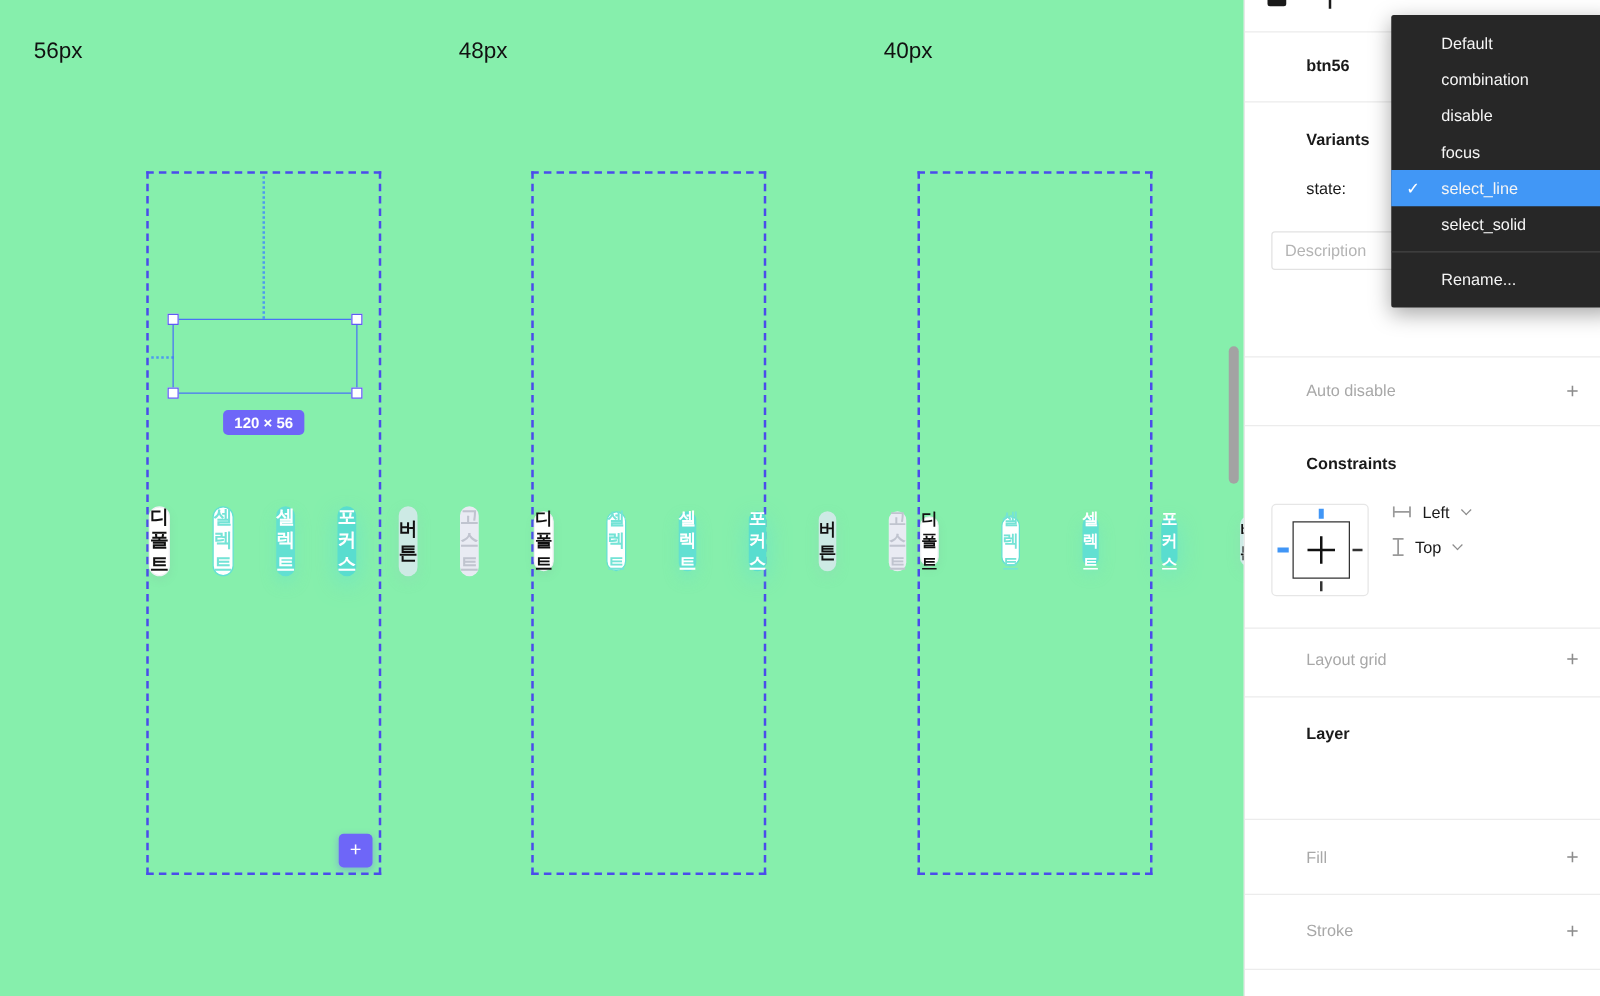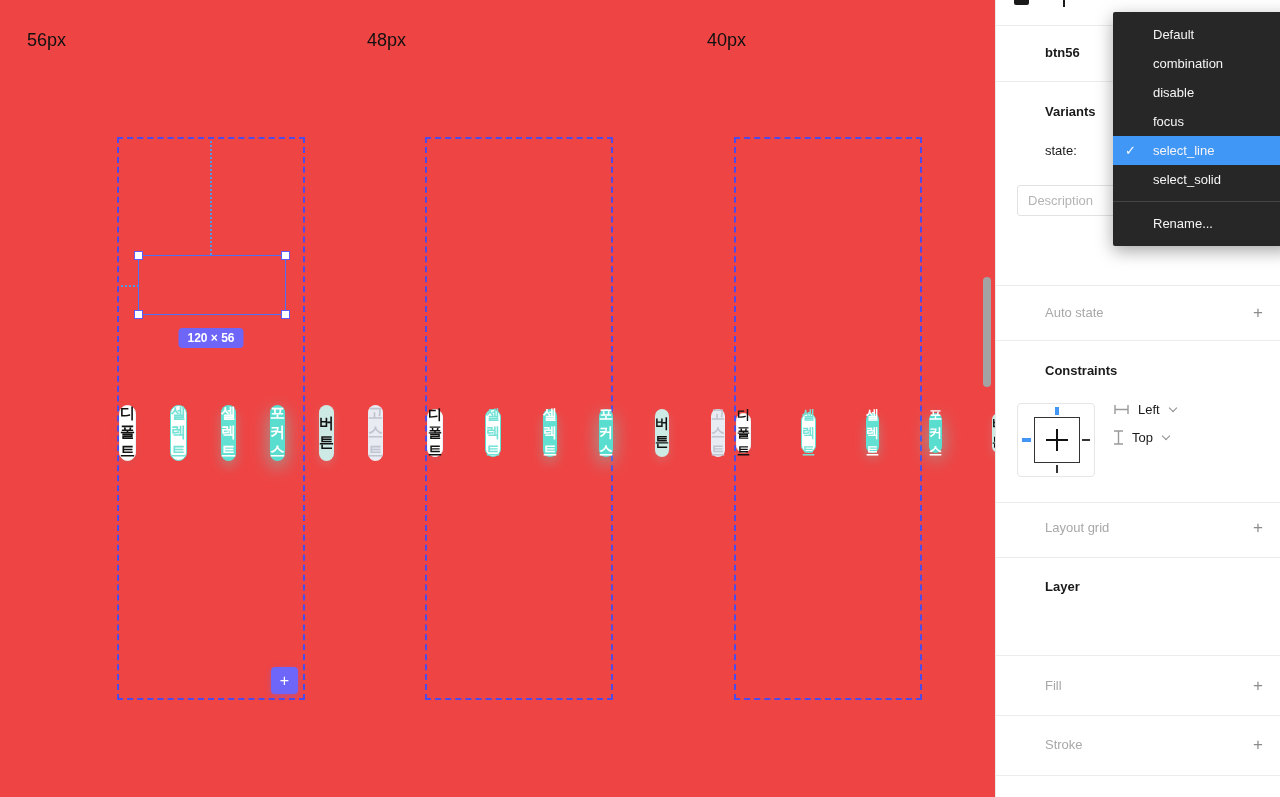--- a/index.html
+++ b/index.html
@@ -1,20 +1,20 @@
 <!DOCTYPE html>
 <html><head>
 <meta charset="utf-8">
 <style>
   * { margin:0; padding:0; box-sizing:border-box; }
   html,body { width:1280px; height:797px; overflow:hidden; background:#fff;
     font-family:"Liberation Sans","DejaVu Sans",sans-serif; }
 
   
-  .canvas { position:absolute; inset:0; background:#ef4444;text-align:right; }
+  .canvas { position:absolute; inset:0; background:#86efac;text-align:right; }
   .size-label { position:absolute; top:30px; font-size:18px; color:#111; }
 
   .frame { position:absolute; top:137px; width:188px; height:563px;
     border:2px dashed #4b4ceb; }
   .frame-inner { position:absolute; left:0; top:0; width:100%; height:100%;
     display:flex; align-items:center; padding-top:28px; }
   .f1 .frame-inner { gap:34px; }
   .f2 .frame-inner { gap:42px; }
   .f3 .frame-inner { gap:50px; }
 
@@ -171,21 +171,21 @@
   <div class="pdiv" style="top:25px"></div>
   <div class="p-label p-bold" style="top:45px">btn56</div>
 
   <div class="pdiv" style="top:81px"></div>
   <div class="p-label p-bold" style="top:104px">Variants</div>
   <div class="p-label" style="top:143px">state:</div>
 
   <input class="p-input" style="top: 185px;" placeholder="Description">
 
   <div class="pdiv" style="top:285px"></div>
-  <div class="p-label p-gray" style="top:305px">Auto state</div>
+  <div class="p-label p-gray" style="top:305px">Auto disable</div>
   <div class="p-plus" style="top:305px"><span>+</span></div>
 
   <div class="pdiv" style="top:340px"></div>
   <div class="p-label p-bold" style="top:363px">Constraints</div>
 
   <div class="cw">
     <div class="cw-square"></div>
     <div class="cw-cross-h"></div>
     <div class="cw-cross-v"></div>
     <div class="tick t-top"></div>

